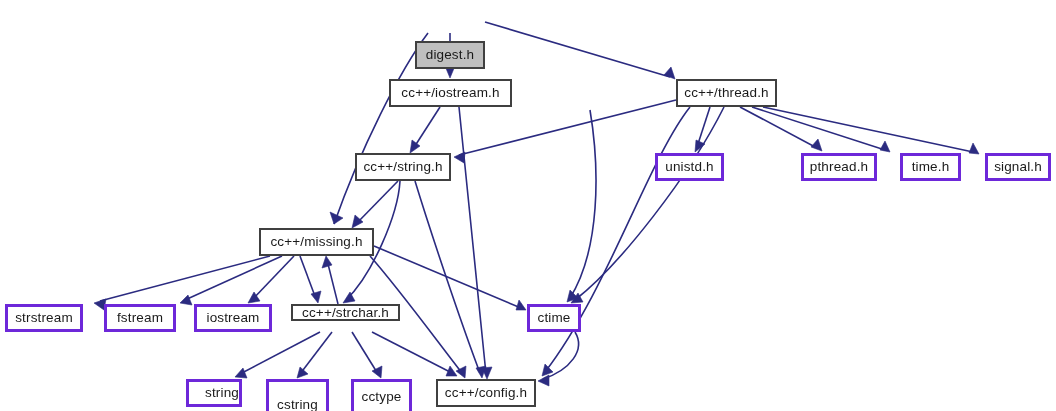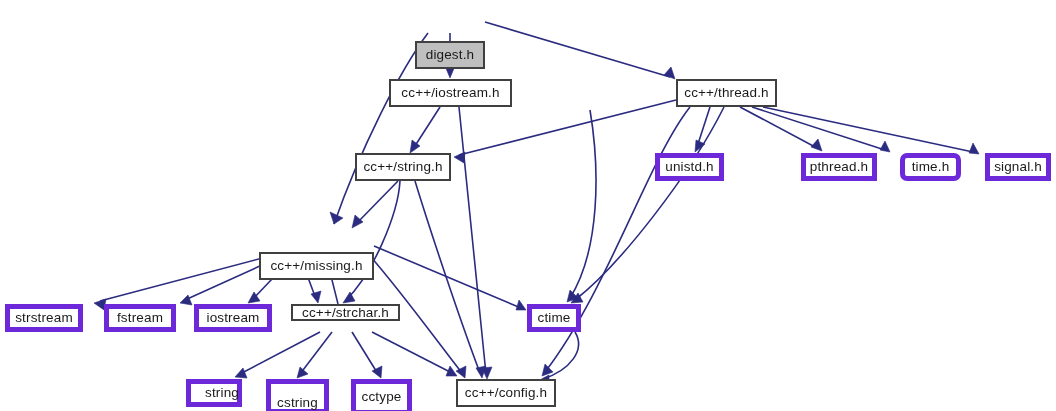--- a/index.html
+++ b/index.html
@@ -34,21 +34,21 @@
     stroke: #2b2b80;
     stroke-width: 0.6px;
   }
   .node {
     position: absolute;
     box-sizing: border-box;
     display: flex;
     align-items: center;
     justify-content: center;
     background: #ffffff;
-    border: 5px solid #6d28d9;
+    border: 3px solid #6d28d9;
     font-size: 13.5px;
     color: #1a1a1a;
     white-space: nowrap;
     letter-spacing: 0.15px;
   }
   .node.current {
     background: #bfbfbf;
     border: 2px solid #404040;
   }
   .node.strong {
@@ -133,27 +133,27 @@
       </div>
       <div class="node strong" style="left: 355px; top: 153px; width: 96px; height: 28px; justify-content: center;">
         <span class="node-label">cc++/string.h</span>
       </div>
       <div class="node" style="left: 655px; top: 153px; width: 69px; height: 28px;">
         <span class="node-label">unistd.h</span>
       </div>
       <div class="node" style="left: 801px; top: 153px; width: 76px; height: 28px;">
         <span class="node-label">pthread.h</span>
       </div>
-      <div class="node" style="left: 900px; top: 153px; width: 61px; height: 28px; border-radius: 7px;">
+      <div class="node" style="left: 900px; top: 153px; width: 61px; height: 28px;">
         <span class="node-label">time.h</span>
       </div>
       <div class="node" style="left: 985px; top: 153px; width: 66px; height: 28px;">
         <span class="node-label">signal.h</span>
       </div>
-      <div class="node strong" style="left: 259px; top: 228px; width: 115px; height: 28px; margin-top: 24px;">
+      <div class="node strong" style="left: 259px; top: 228px; width: 115px; height: 28px;">
         <span class="node-label">cc++/missing.h</span>
       </div>
       <div class="node" style="left: 5px; top: 304px; width: 78px; height: 28px;">
         <span class="node-label">strstream</span>
       </div>
       <div class="node" style="left: 104px; top: 304px; width: 72px; height: 28px;">
         <span class="node-label">fstream</span>
       </div>
       <div class="node" style="left: 194px; top: 304px; width: 78px; height: 28px;">
         <span class="node-label">iostream</span>
@@ -166,17 +166,17 @@
       </div>
       <div class="node" style="left: 186px; top: 379px; width: 56px; height: 28px; padding-left: 16px;">
         <span class="node-label">string</span>
       </div>
       <div class="node" style="left: 266px; top: 379px; width: 63px; height: 35px; align-items: flex-end;">
         <span class="node-label">cstring</span>
       </div>
       <div class="node" style="left: 351px; top: 379px; width: 61px; height: 36px;">
         <span class="node-label">cctype</span>
       </div>
-      <div class="node strong" style="left: 456px; top: 379px; width: 100px; height: 28px;">
+      <div class="node strong" style="left: 436px; top: 379px; width: 100px; height: 28px;">
         <span class="node-label">cc++/config.h</span>
       </div>
     </div>
 </div>
 
 </body></html>

